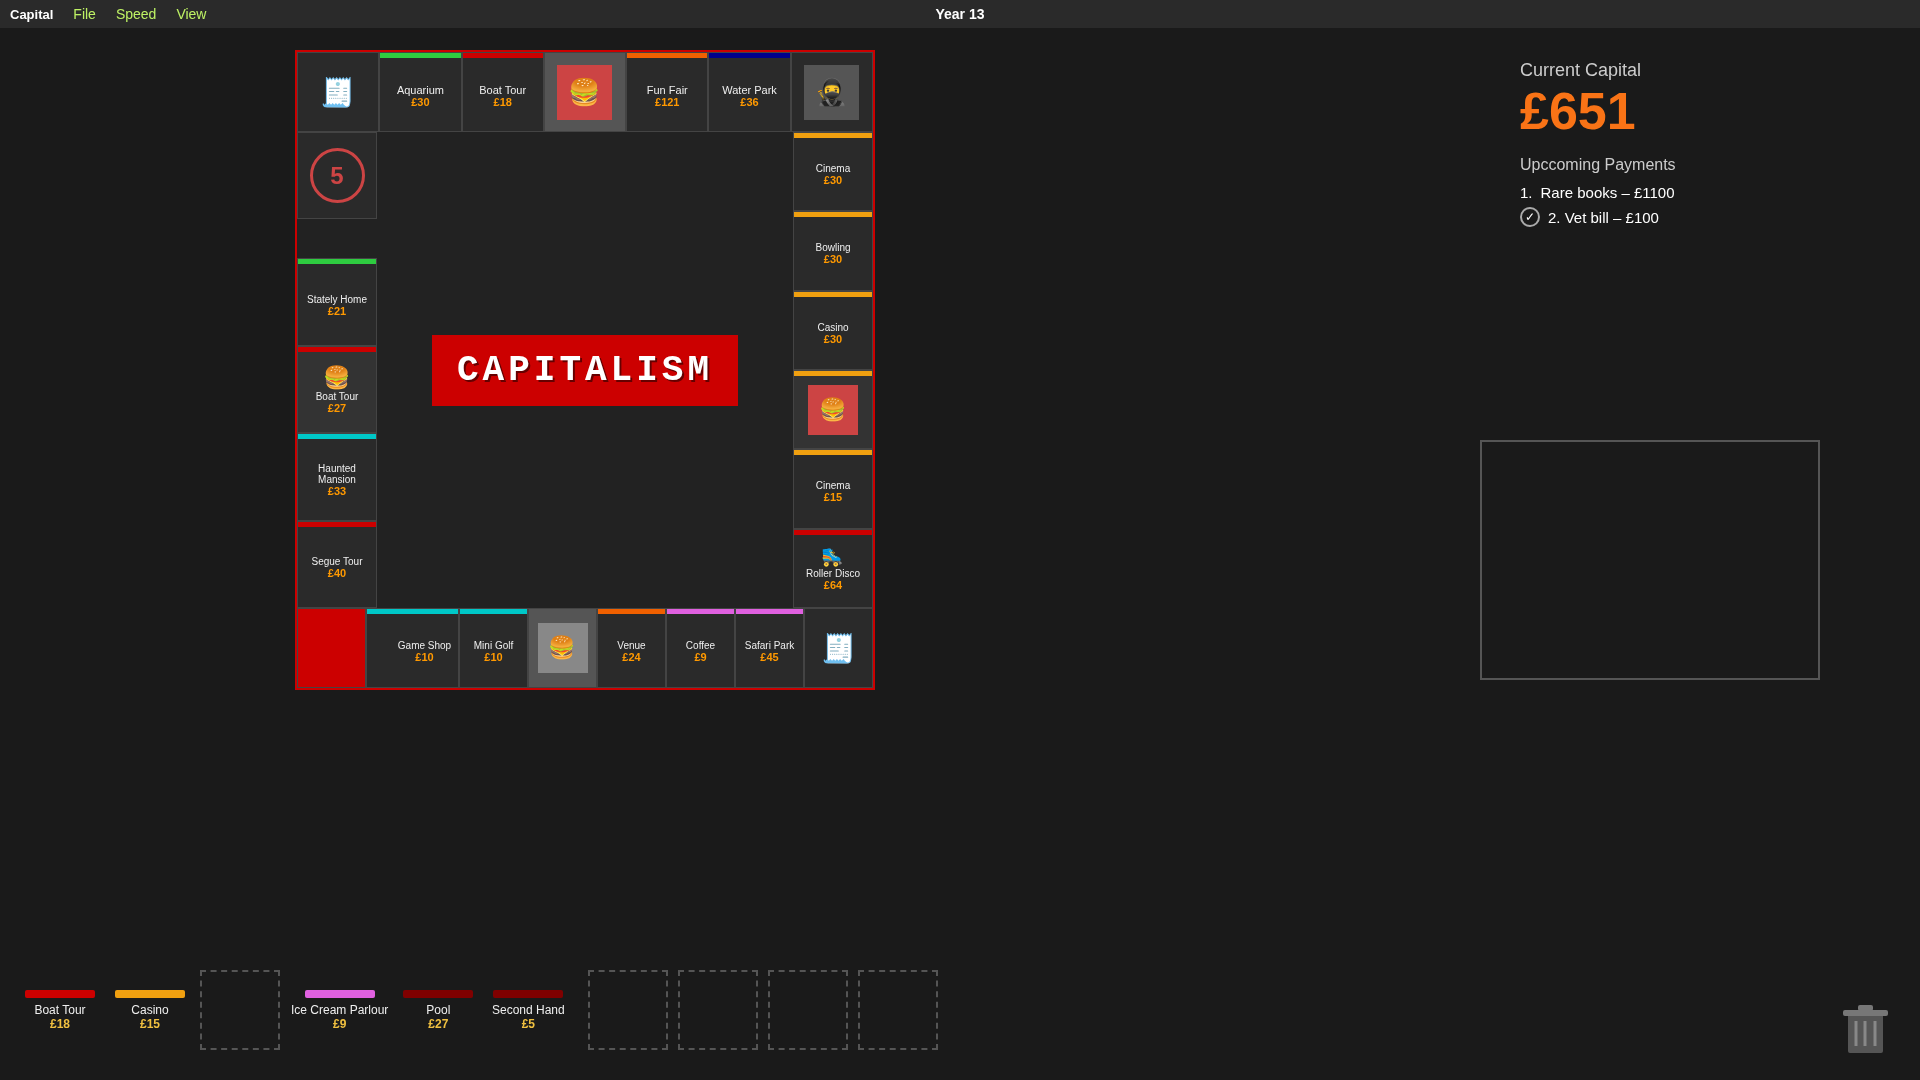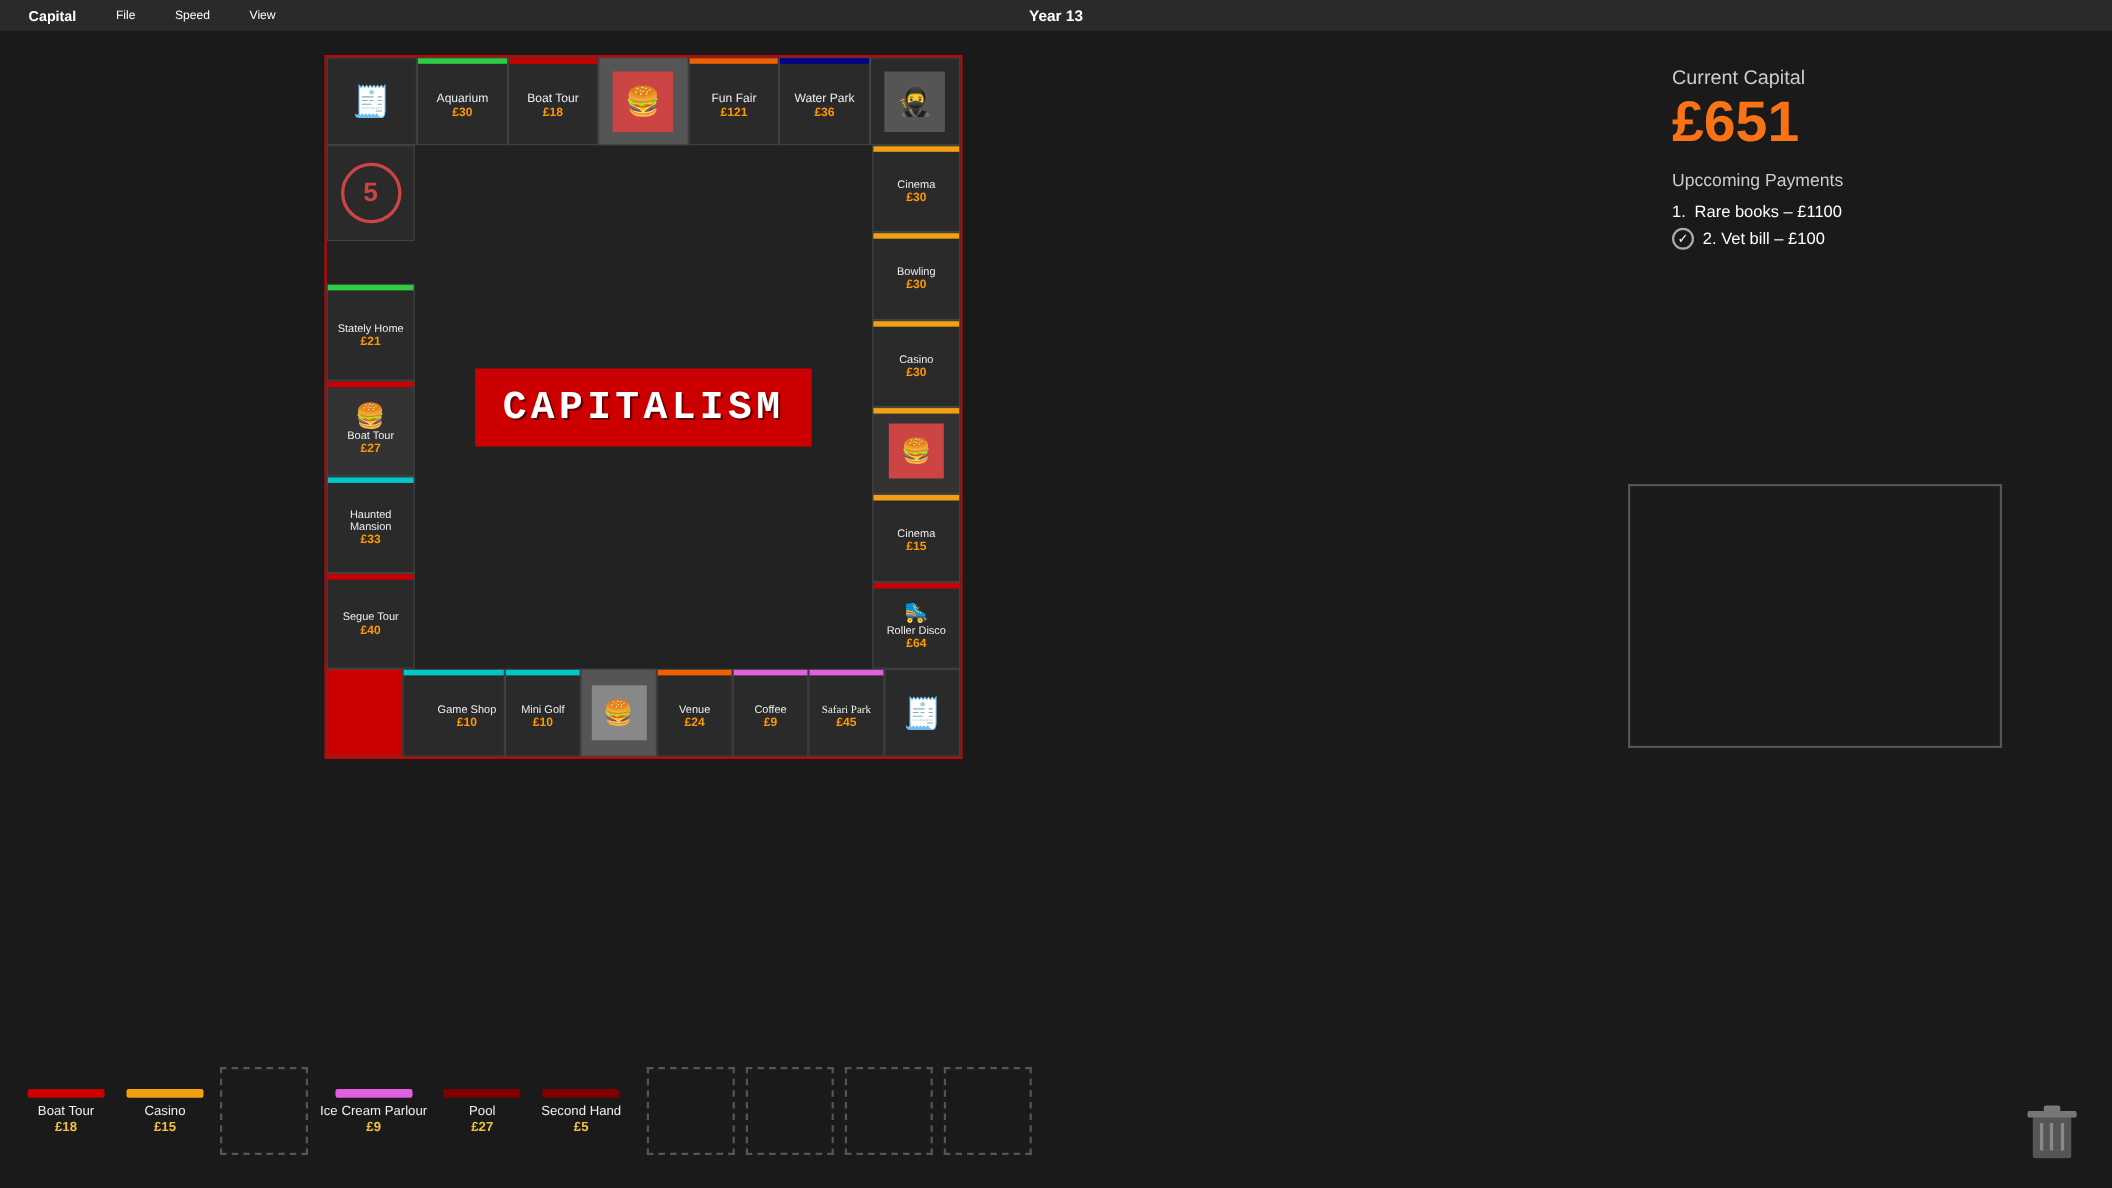--- a/index.html
+++ b/index.html
@@ -12,32 +12,32 @@
       overflow: hidden;
       position: relative;
     }
 
     
     .menu-bar {
       background: #2a2a2a;
       height: 28px;
       display: flex;
       align-items: center;
-      padding: 0 26px;
-      gap: 36px;
+      padding: 0 10px;
+      gap: 20px;
       position: relative;
     }
     .menu-bar-title {
       font-weight: bold;
       font-size: 13px;
     }
     .menu-bar-item {
-      font-size: 11px;
+      font-size: 14px;
       cursor: pointer;
-      color: #ffffff;
+      color: #bef264;
     }
     .menu-bar-center {
       position: absolute;
       left: 50%;
       transform: translateX(-50%);
       font-size: 14px;
       font-weight: bold;
     }
 
     
@@ -485,21 +485,21 @@
     </div>
 
     <div class="cell" style="position:relative;">
       <div class="color-bar bar-pink"></div>
       <span style="margin-top:6px;font-size:10px;">Coffee</span>
       <span class="cell-price">£9</span>
     </div>
 
     <div class="cell" style="position:relative;">
       <div class="color-bar bar-pink"></div>
-      <span style="margin-top:6px;font-size:10px;font-family:Liberation Serif, serif;">Safari Park</span>
+      <span style="margin-top:6px;font-size:10px;">Safari Park</span>
       <span class="cell-price">£45</span>
     </div>
 
     <div class="cell corner-cell">
       <span style="font-size:28px;">🧾</span>
     </div>
   </div>
 
   <div class="center-area">
     <div class="capitalism-logo">CAPITALISM</div>

